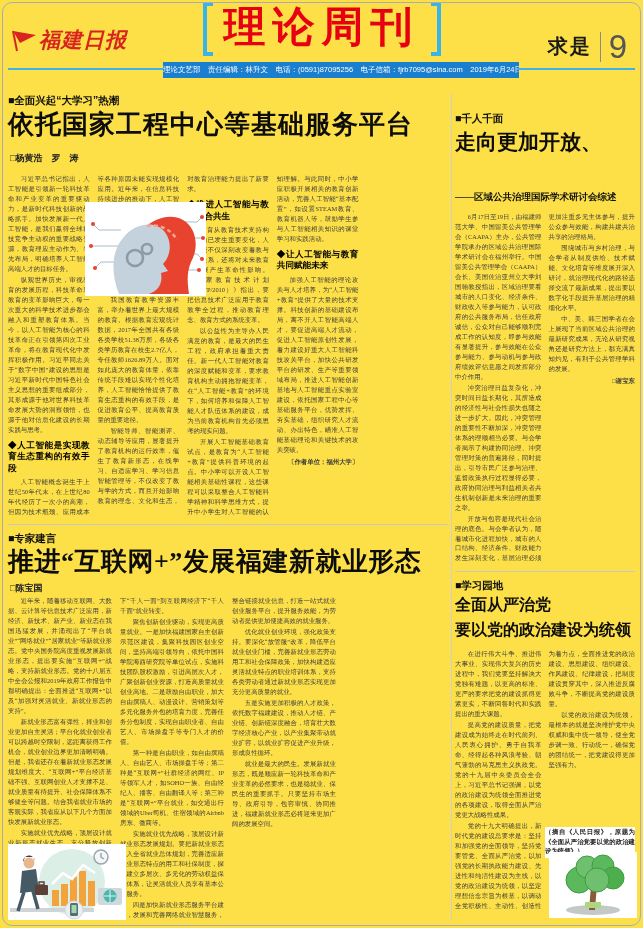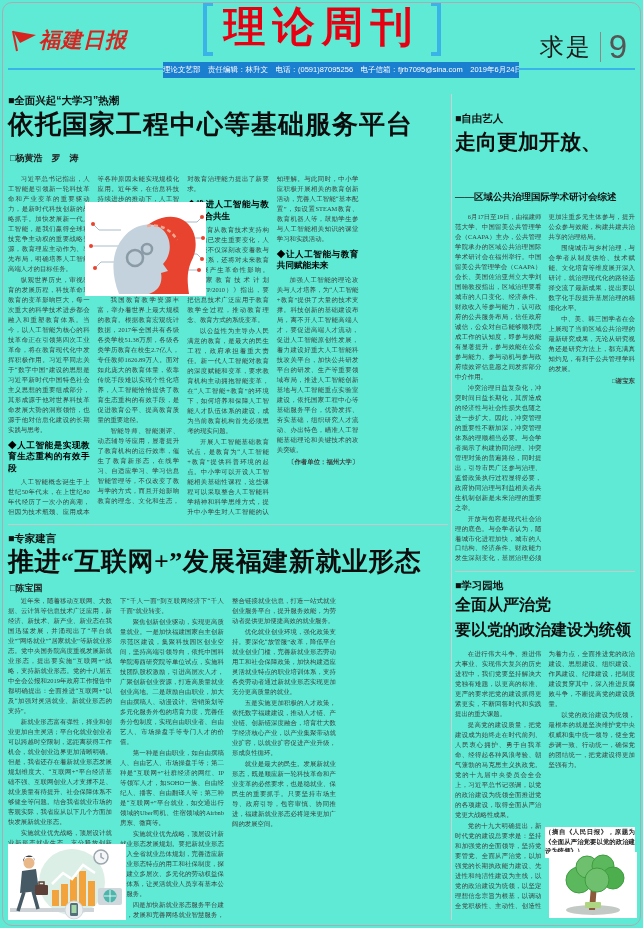--- a/index.html
+++ b/index.html
@@ -1,32 +1,32 @@
 <!DOCTYPE html>
 <html><head>
 <meta charset="utf-8">
 <style>
   html,body{margin:0;padding:0;background:#ededed;}
-  .page{position:relative;width:643px;height:928px;margin:0 auto;background:#5eead4;overflow:hidden;
+  .page{position:relative;width:643px;height:928px;margin:0 auto;background:#fde047;overflow:hidden;
         font-family:"Liberation Serif",serif;color:#222;}
   .frame{position:absolute;inset:2px;border:1px solid #a9adb3;border-radius:10px;pointer-events:none;z-index:60;}
 
   
   .logo{position:absolute;left:12px;top:26px;display:flex;align-items:center;gap:1px;z-index:2;}
   .logo-text{color:#d8241f;font-size:21px;font-weight:bold;font-style:italic;
              font-family:"DejaVu Serif",serif;letter-spacing:1px;}
   .masthead{position:absolute;left:50%;top:2px;transform:translateX(-50%);
             display:flex;align-items:stretch;gap:9px;height:54px;z-index:2;}
   .bracket{width:10px;border:4px solid #3ab3e8;box-sizing:border-box;}
   .bracket.l{border-right:none;}
   .bracket.r{border-left:none;}
   .masthead-title{color:#e60012;font-size:42px;font-weight:900;letter-spacing:7px;line-height:50px;
                   font-family:"Liberation Sans",sans-serif;white-space:nowrap;padding:0 2px;}
   .edition{position:absolute;right:16px;top:30px;display:flex;align-items:center;gap:8px;z-index:2;}
-  .edition-name{font-size:24px;font-weight:normal;color:#1a1a1a;letter-spacing:2px;margin-left:32px;}
+  .edition-name{font-size:20px;font-weight:bold;color:#1a1a1a;letter-spacing:2px;margin-left:32px;}
   .edition-sep{width:1px;height:30px;background:#8a8a8a;}
   .edition-page{font-size:33px;color:#555;font-family:"Liberation Sans",sans-serif;line-height:1;}
   .cyan-line{position:absolute;left:8px;right:8px;top:68px;height:2px;background:#3ab3e8;z-index:1;}
   .info-bar{position:absolute;left:163px;top:62px;width:356px;height:16px;background:#1b7fd0;color:#fff;
             font-size:7.5px;line-height:16px;text-align:center;font-family:"Liberation Sans",sans-serif;
             white-space:nowrap;z-index:2;overflow:hidden;}
 
   
   .content{position:absolute;left:8px;top:92px;width:627px;height:830px;}
   .kicker{position:absolute;font-size:10.5px;font-weight:bold;color:#111;
@@ -195,21 +195,21 @@
         <path d="M15,18 A6,6 0 0 1 27,17 L25,13 L17,13 Z" fill="#3a3f45"></path>
         <path d="M14,27 L28,25 L31,47 L12,49 Z" fill="#455a64"></path>
         <path d="M16,48 L10,67 M25,47 L30,65" stroke="#455a64" stroke-width="3.5" fill="none"></path>
         <rect x="27" y="41" width="13" height="10" rx="1" fill="#5d4037"></rect>
         <rect x="31" y="38" width="5" height="3" fill="none" stroke="#5d4037" stroke-width="1.5"></rect>
       </svg>
     </div>
 
     <div class="vrule"></div>
 
-    <div class="kicker c-kicker">■自由艺人</div>
+    <div class="kicker c-kicker">■千人千面</div>
     <div class="c-title">
       <div>走向更加开放、</div>
     </div>
     <div class="c-subtitle">——区域公共治理国际学术研讨会综述</div>
     <div class="body-cols c-body">
         <p>6月17日至19日，由福建师范大学、中国留美公共管理学会（CAAPA）主办，公共管理学院承办的区域公共治理国际学术研讨会在福州举行。中国留美公共管理学会（CAAPA）会长、美国佐治亚州立大学刘国翰教授指出，区域治理要看城市的人口变化、经济条件、财政收入等参与能力，认可政府的公共服务布局，信任政府诚信，公众对自己能够顺利完成工作的认知度，即参与效能有显著提升，参与效能在公众参与能力、参与动机与参与政府绩效评估意愿之间发挥部分中介作用。</p>
         <p>冲突治理日益复杂化，冲突时间日益长期化，其所造成的经济性与社会性损失也随之进一步扩大。因此，冲突管理的重要性不断加深，冲突管理体系的理顺相当必要。与会学者揭示了构建协同治理、冲突管理对策的普遍路径，同时提出，引导市民广泛参与治理、监督政策执行过程显得必要，政府协同治理与利益相关者共生机制创新是未来治理的重要之举。</p>
         <p>开放与包容是现代社会治理的底色。与会学者认为，随着城市化进程加快，城市的人口结构、经济条件、财政能力发生深刻变化，基层治理必须更加注重多元主体参与，提升公众参与效能，构建共建共治共享的治理格局。</p>
         <p>围绕城市与乡村治理，与会学者从制度供给、技术赋能、文化培育等维度展开深入研讨，就治理现代化的路径选择交流了最新成果，提出要以数字化手段提升基层治理的精细化水平。</p>
         <p>中、美、韩三国学者在会上展现了当前区域公共治理的最新研究成果，无论从研究视角还是研究方法上，都充满真知灼见，有利于公共管理学科的发展。</p>

